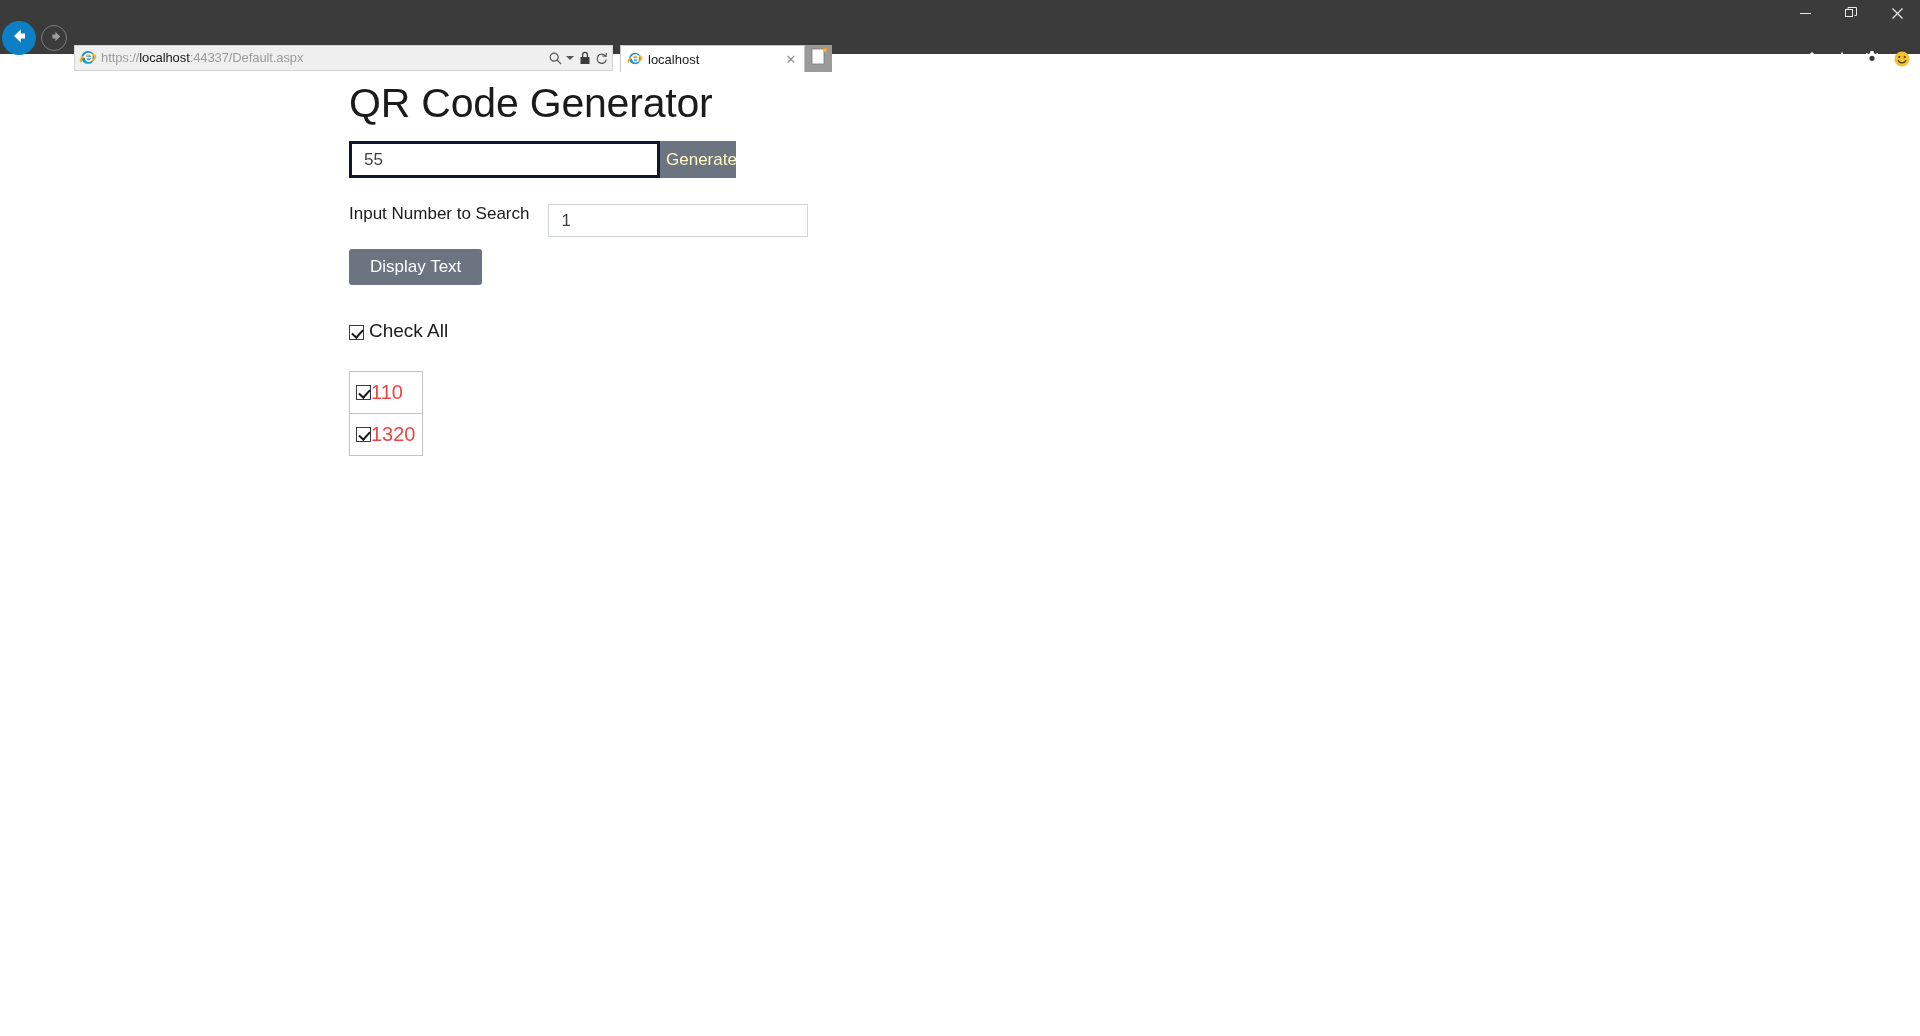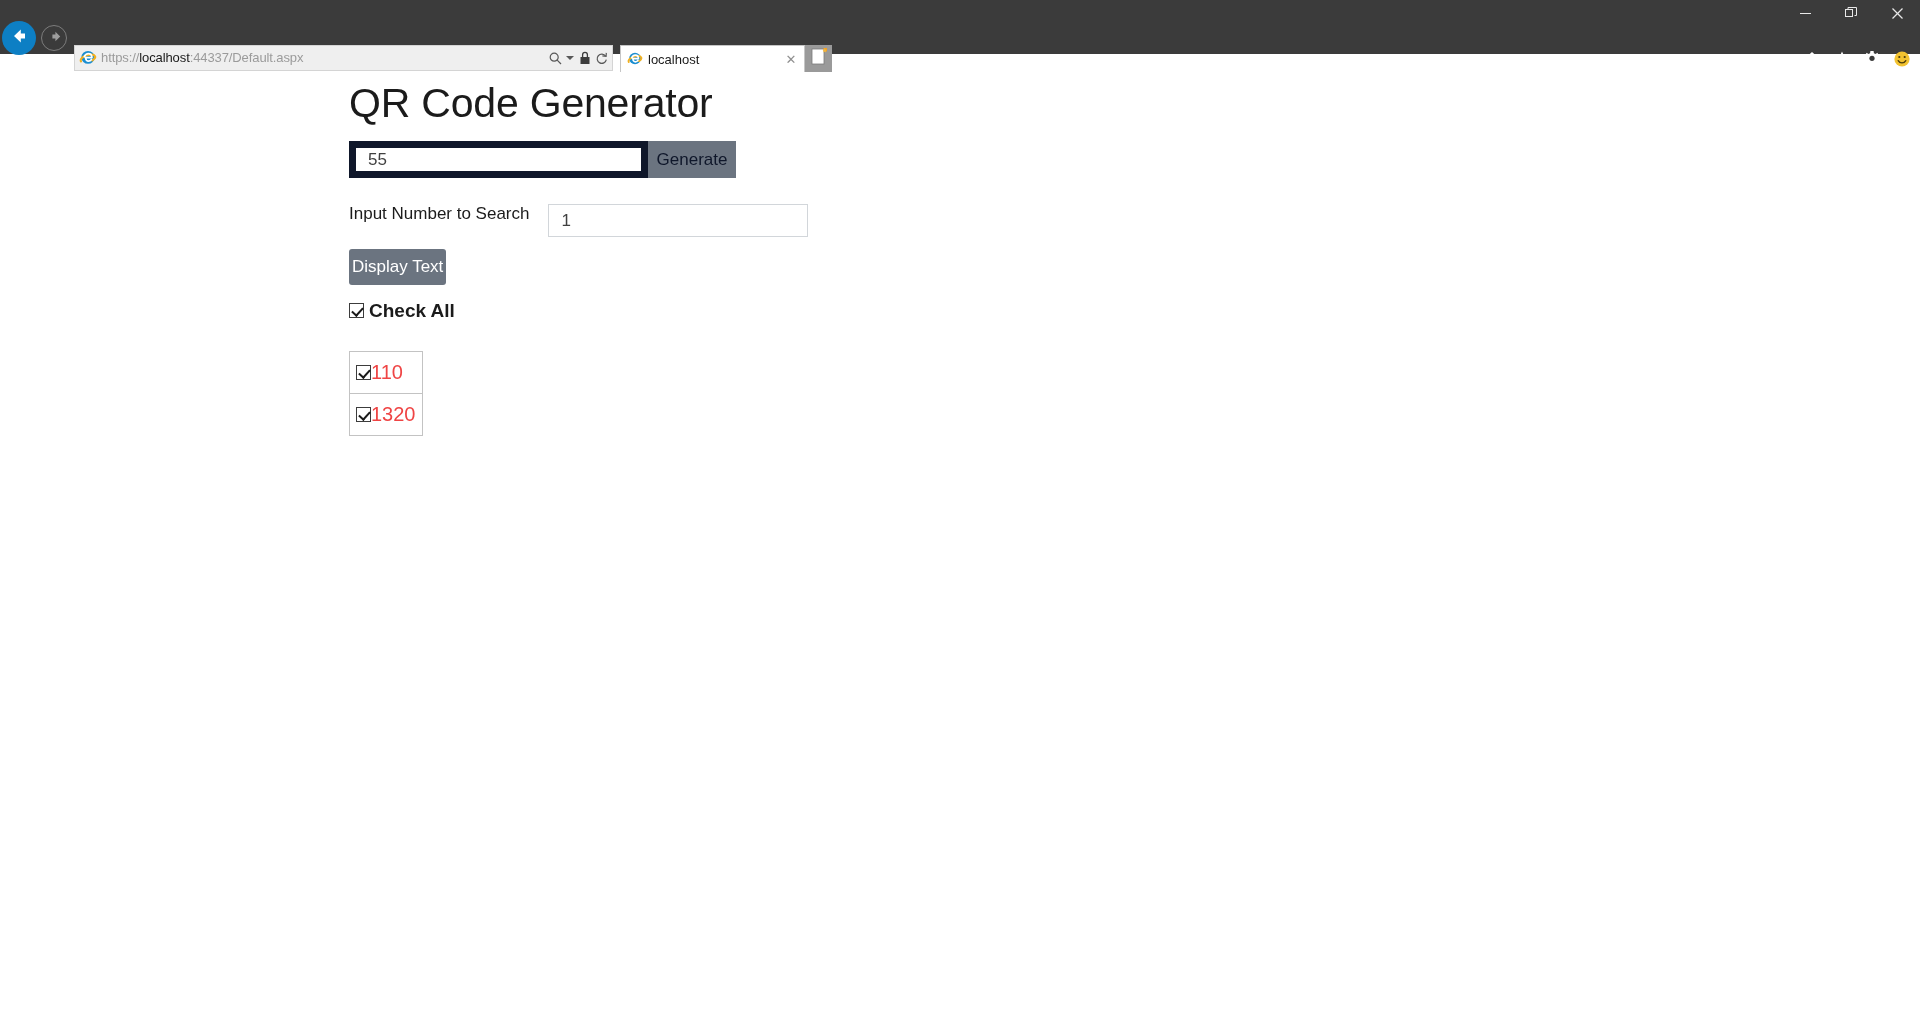--- a/index.html
+++ b/index.html
@@ -185,34 +185,34 @@
 
   #generate-group {
     margin-top: 13px;
     display: flex;
     align-items: stretch;
     width: 387px;
     height: 37px;
   }
   #qr-data-input {
     flex: 1 1 auto;
-    border: 7px solid #0f172a;
+    border: 3px solid #0f172a;
     background: #ffffff;
     font-family: "Liberation Sans", sans-serif;
     font-size: 17px;
     color: #404040;
     padding: 0 12px;
     outline: none;
   }
   #generate-button {
     flex: 0 0 auto;
-    width: 88px;
+    width: 76px;
     border: none;
     background: #6b7480;
-    color: #0f172a;
+    color: #fef9c3;
     font-family: "Liberation Sans", sans-serif;
     font-size: 17px;
     cursor: pointer;
   }
 
   #search-row {
     margin-top: 26px;
     display: flex;
     align-items: flex-start;
   }
@@ -229,35 +229,34 @@
     font-family: "Liberation Sans", sans-serif;
     font-size: 17px;
     color: #404040;
     padding: 0 12px;
     outline: none;
   }
 
   #display-text-button {
     margin-top: 12px;
     display: block;
-    padding: 8px 3px;
+    padding: 8px 21px;
     border: none;
     border-radius: 3px;
     background: #6b7480;
     color: #ffffff;
     font-family: "Liberation Sans", sans-serif;
     font-size: 17px;
     cursor: pointer;
   }
 
   #check-all-row {
-    margin-top: 16px;
-    display: flex;
-    align-items: center;
-    font-weight: bold;
+    margin-top: 36px;
+    display: flex;
+    align-items: flex-end;
   }
   #check-all-row label {
     font-size: 19px;
     color: #1b1b1b;
     margin-left: 5px;
     line-height: 1;
   }
 
   
   .win-checkbox {

